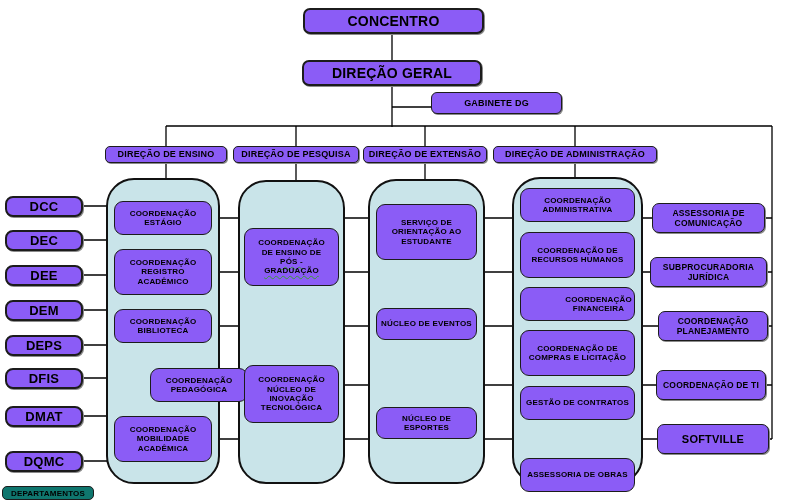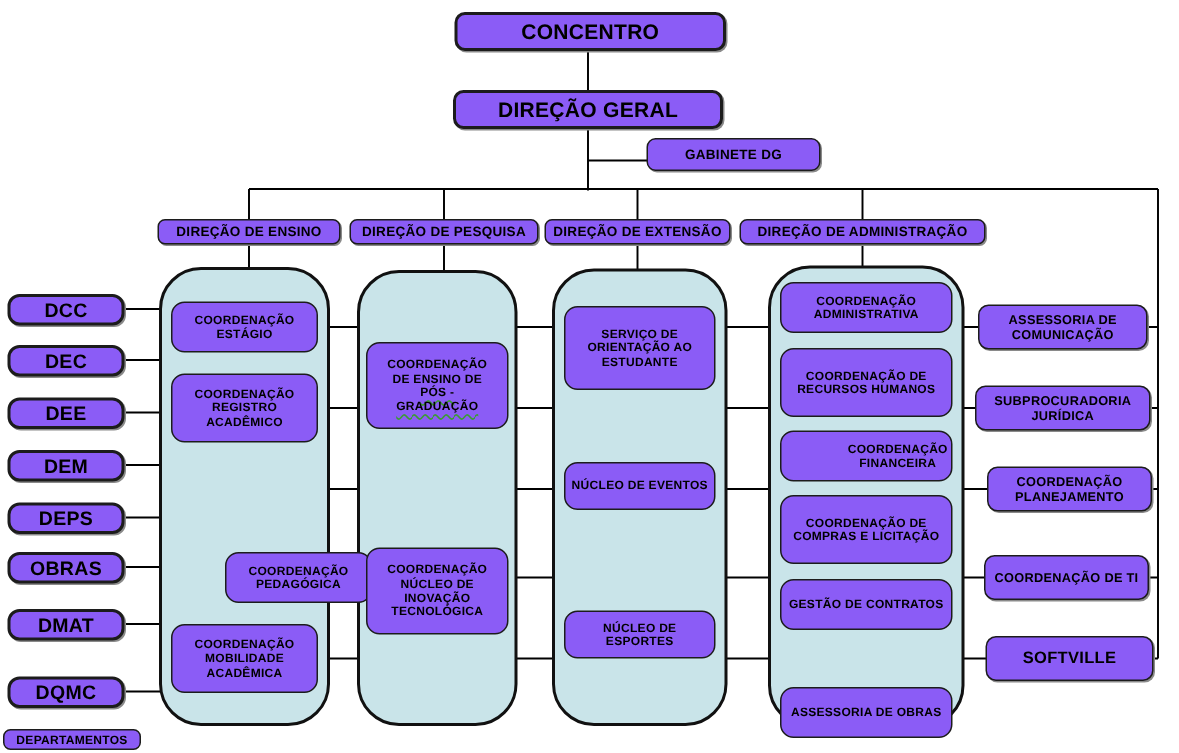--- a/index.html
+++ b/index.html
@@ -20,21 +20,21 @@
   .container{
     position:absolute;background:#c9e4e9;border:2px solid #111;
     border-radius:28px;box-sizing:border-box;z-index:1;
   }
   .inner{border-radius:9px;font-size:8px;padding:2px;}
   .dept{border-radius:8px;font-size:13px;border-width:2px;box-shadow:1px 1px 0 #8a8a8a;}
   .rightbox{border-radius:7px;font-size:8.5px;padding:2px;box-shadow:1px 1px 0 #8a8a8a;}
   .softville{font-size:11px;}
   .caption{
     position:absolute;display:flex;align-items:center;justify-content:center;
-    background:#8b5cf6;border:1.5px solid #1c1c1c;border-radius:5px;
+    background:#0f766e;border:1.5px solid #1c1c1c;border-radius:5px;
     font-size:8px;box-sizing:border-box;z-index:2;letter-spacing:.2px;
   }
   .squiggle{text-decoration:underline wavy #3a9b35;text-decoration-thickness:1px;text-underline-offset:2px;}
   .lines{display:flex;flex-direction:column;align-items:center;}
 </style>
 </head>
 <body>
 
 <div id="stage">
 
@@ -74,21 +74,21 @@
   </svg>
 
   <div class="node top-box" style="left:303px;top:8px;width:181px;height:26px;">
     <span>CONCENTRO</span>
   </div>
 
   <div class="node top-box" style="left:302px;top:60px;width:180px;height:26px;">
     <span>DIREÇÃO GERAL</span>
   </div>
 
-  <div class="node gabinete" style="left:431px;top:92px;width:116px;height:22px;">
+  <div class="node gabinete" style="left:431px;top:92px;width:131px;height:22px;">
     <span>GABINETE DG</span>
   </div>
 
   <div class="node hdr" style="left:105px;top:146px;width:122px;height:17px;">
     <span>DIREÇÃO DE ENSINO</span>
   </div>
   <div class="node hdr" style="left:233px;top:146px;width:126px;height:17px;">
     <span>DIREÇÃO DE PESQUISA</span>
   </div>
   <div class="node hdr" style="left:363px;top:146px;width:124px;height:17px;">
@@ -112,38 +112,41 @@
   <div class="node dept" style="left:5px;top:265px;width:78px;height:21px;">
     <span>DEE</span>
     </div>
   <div class="node dept" style="left:5px;top:300px;width:78px;height:21px;">
     <span>DEM</span>
     </div>
   <div class="node dept" style="left:5px;top:335px;width:78px;height:21px;">
     <span>DEPS</span>
     </div>
   <div class="node dept" style="left:5px;top:368px;width:78px;height:21px;">
-    <span>OBRAS</span>
+    <span>DFIS</span>
     </div>
   <div class="node dept" style="left:5px;top:406px;width:78px;height:21px;">
     <span>DMAT</span>
     </div>
   <div class="node dept" style="left:5px;top:451px;width:78px;height:21px;">
     <span>DQMC</span>
     </div>
 
   <div class="caption" style="left:2px;top:486px;width:92px;height:14px;">
     <span>DEPARTAMENTOS</span>
   </div>
 
   <div class="node inner" style="left:114px;top:201px;width:98px;height:34px;">
     <span>COORDENAÇÃO ESTÁGIO</span>
     </div>
   <div class="node inner" style="left:114px;top:249px;width:98px;height:46px;">
     <span>COORDENAÇÃO REGISTRO ACADÊMICO</span>
+    </div>
+  <div class="node inner" style="left:114px;top:309px;width:98px;height:34px;">
+    <span>COORDENAÇÃO BIBLIOTECA</span>
     </div>
   <div class="node inner" style="left:114px;top:368px;width:98px;height:34px;margin-left:36px;">
     <span>COORDENAÇÃO PEDAGÓGICA</span>
     </div>
   <div class="node inner" style="left:114px;top:416px;width:98px;height:46px;">
     <span>COORDENAÇÃO MOBILIDADE ACADÊMICA</span>
     </div>
 
   <div class="node inner" style="left:244px;top:228px;width:95px;height:58px;">
     <span class="lines">

